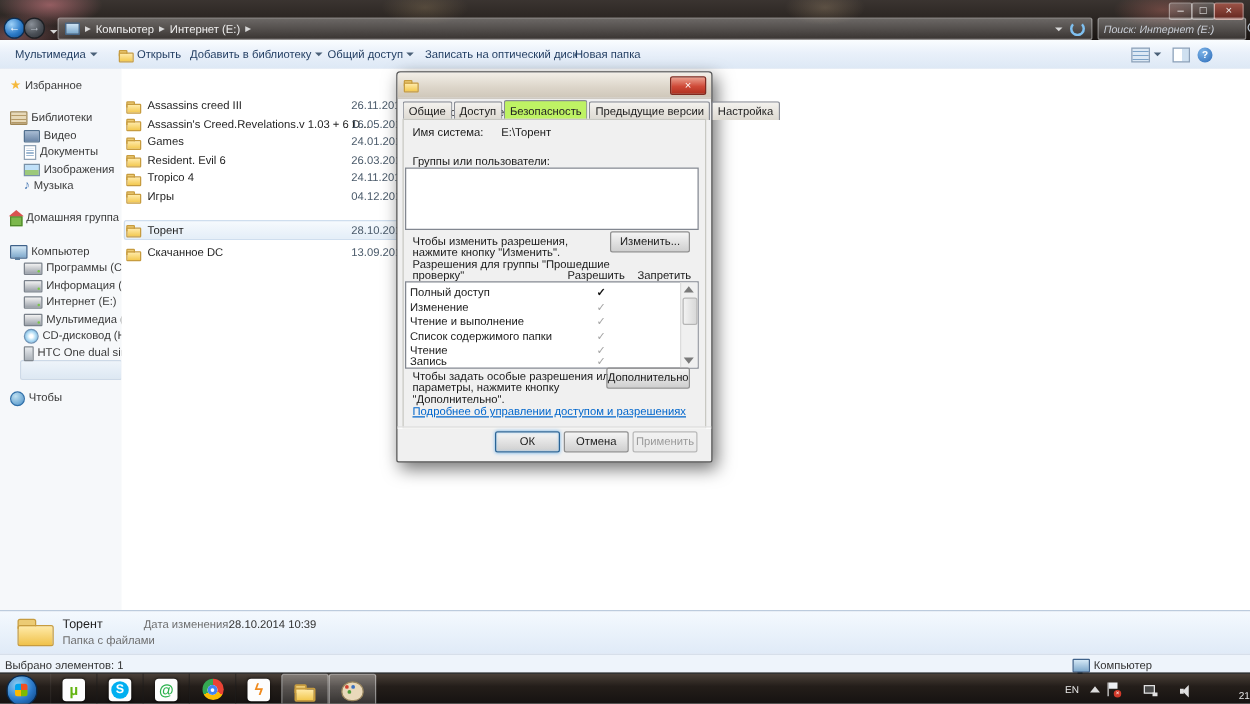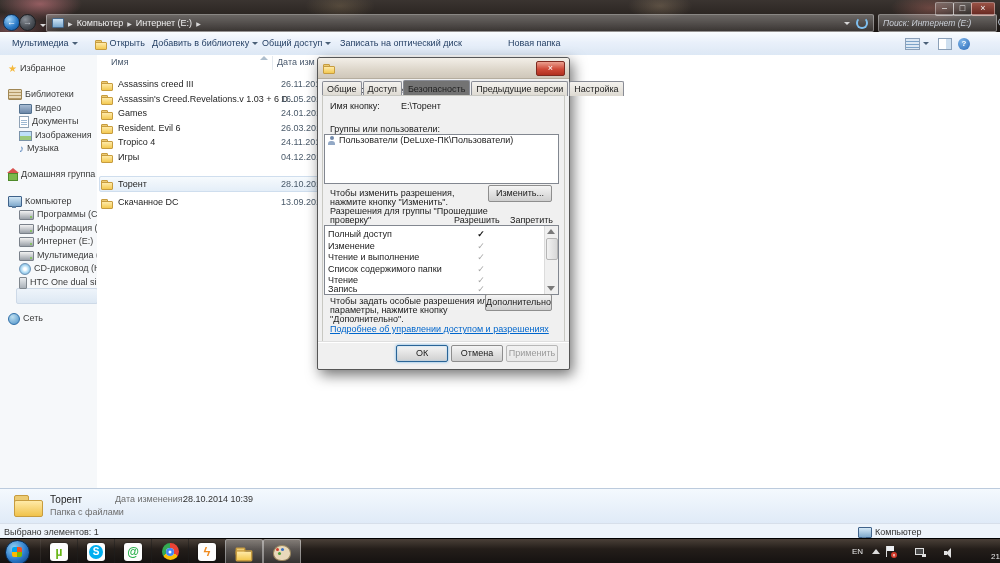--- a/index.html
+++ b/index.html
@@ -148,21 +148,21 @@
   .dlg-title{position:absolute;left:0;top:0;right:0;height:20px;border-radius:3px 3px 0 0;
     background:linear-gradient(#f3efe8,#dcd5c9 60%,#cfc7ba);border-bottom:1px solid #b5ad9f;
     display:flex;align-items:center;}
   .dlg-title .ttl{margin-left:4px;color:#1a1a1a;margin-top:44px;}
   .dlg-close{position:absolute;right:4px;top:3px;width:27px;height:13px;border:1px solid #7e2a20;border-radius:2px;
     background:linear-gradient(#eda globalThis,#c0
     );background:linear-gradient(#eba08f,#cf4a38 55%,#b03020);color:#fff;text-align:center;line-height:12px;font-size:9px;}
   .tabs{position:absolute;left:4px;top:23px;right:4px;height:15px;display:flex;}
   .tab{height:14px;line-height:14px;padding:0 4px;border:1px solid #898c95;border-bottom:none;border-radius:2px 2px 0 0;
     background:linear-gradient(#f4f2ee,#ddd9d1);margin-right:1px;color:#222;white-space:nowrap;}
-  .tab.active{background:#737373;height:16px;position:relative;top:-1px;line-height:16px;font-weight:normal;}
+  .tab.active{background:#bef264;height:16px;position:relative;top:-1px;line-height:16px;font-weight:normal;}
   .panel{position:absolute;left:4px;top:37px;right:4px;height:246px;border:1px solid #c8c8c2;background:#f0f0f0;}
   .dtext{position:absolute;color:#1a1a1a;white-space:nowrap;}
   .listbox{position:absolute;left:6px;width:233px;background:#fff;border:1px solid #828790;}
   .grow{height:11px;line-height:11px;white-space:nowrap;display:flex;align-items:center;padding-left:2px;color:#1a1a1a;}
   .grow.sel{background:linear-gradient(#4691e0,#2b66c4);color:#fff;}
   .ic-user{width:9px;height:9px;flex:0 0 9px;margin-right:3px;}
   .ic-user::before{content:'';position:absolute;left:2.5px;top:0;width:4px;height:4px;border-radius:50%;background:#7289ab;}
   .ic-user::after{content:'';position:absolute;left:1px;bottom:0;width:7px;height:4px;border-radius:3px 3px 0 0;background:#93a9c6;}
   .grow.sel .ic-user::before,.grow.sel .ic-user::after{background:#dce6f4;}
   .dbtn{position:absolute;height:15px;border:1px solid #8e8e8e;border-radius:2px;
@@ -212,21 +212,21 @@
       <span class="ic ic-magnifier"></span>
     </div>
   </div>
 
   <div class="abs toolbar">
     <span class="abs tbitem" style="left:12px;"><span>Мультимедиа</span><span class="dd"></span></span>
     <span class="abs tbitem" style="left:95px;"><span class="ic ic-folder"></span> <span>Открыть</span></span>
     <span class="abs tbitem" style="left:152px;"><span>Добавить в библиотеку</span><span class="dd"></span></span>
     <span class="abs tbitem" style="left:262px;"><span>Общий доступ</span><span class="dd"></span></span>
     <span class="abs tbitem" style="left:340px;"><span>Записать на оптический диск</span></span>
-    <span class="abs tbitem" style="left:460px;margin-left:48px;"><span>Новая папка</span></span>
+    <span class="abs tbitem" style="left:460px;"><span>Новая папка</span></span>
     <span class="abs tbitem" style="left:905px;"><span class="ic ic-views"></span><span class="dd"></span></span>
     <span class="abs tbitem" style="left:938px;"><span class="ic ic-preview"></span></span>
     <span class="abs tbitem" style="left:958px;"><span class="ic ic-help">?</span></span>
   </div>
 
   <div class="abs sidebar">
     <div class="side-sel"></div>
     <div class="side-item lvl1" style="top:7px;"><span class="ic ic-star">★</span><span class="lbl">Избранное</span></div>
     <div class="side-item lvl1" style="top:33px;"><span class="ic ic-lib"></span><span class="lbl">Библиотеки</span></div>
     <div class="side-item lvl2" style="top:47px;"><span class="ic ic-video"></span><span class="lbl">Видео</span></div>
@@ -234,31 +234,24 @@
     <div class="side-item lvl2" style="top:74px;"><span class="ic ic-pic"></span><span class="lbl">Изображения</span></div>
     <div class="side-item lvl2" style="top:87px;"><span class="ic ic-music">♪</span><span class="lbl">Музыка</span></div>
     <div class="side-item lvl1" style="top:113px;"><span class="ic ic-home"></span><span class="lbl">Домашняя группа</span></div>
     <div class="side-item lvl1" style="top:140px;"><span class="ic ic-computer"></span><span class="lbl">Компьютер</span></div>
     <div class="side-item lvl2" style="top:153px;"><span class="ic ic-drive"></span><span class="lbl">Программы (C:)</span></div>
     <div class="side-item lvl2" style="top:167px;"><span class="ic ic-drive"></span><span class="lbl">Информация (D:)</span></div>
     <div class="side-item lvl2" style="top:180px;"><span class="ic ic-drive"></span><span class="lbl">Интернет (E:)</span></div>
     <div class="side-item lvl2" style="top:194px;"><span class="ic ic-drive"></span><span class="lbl">Мультимедиа (F:)</span></div>
     <div class="side-item lvl2" style="top:207px;"><span class="ic ic-disc"></span><span class="lbl">CD-дисковод (H:)</span></div>
     <div class="side-item lvl2" style="top:221px;"><span class="ic ic-phone"></span><span class="lbl">HTC One dual sim</span></div>
-    <div class="side-item lvl1" style="top:257px;"><span class="ic ic-globe"></span><span class="lbl">Сеть</span></div>
+    <div class="side-item lvl1" style="top:257px;"><span class="ic ic-globe"></span><span class="lbl">Чтобы</span></div>
   </div>
 
   <div class="abs filepane">
-    <div class="colhead">
-      <span class="abs" style="left:14px;top:2px;">Имя</span>
-      <span class="sortmark"></span>
-      <span class="abs" style="left:180px;top:2px;">Дата изм</span>
-      <span class="colsep" style="left:175px;"></span>
-      <span class="colsep" style="left:222px;"></span>
-    </div>
     <div class="rowsel"></div>
     <div class="frow" style="top:22px;"><span class="ic ic-folder"></span><span class="fname">Assassins creed III</span><span class="fdate">26.11.201</span></div>
     <div class="frow" style="top:36.5px;"><span class="ic ic-folder"></span><span class="fname">Assassin's Creed.Revelations.v 1.03 + 6 D...</span><span class="fdate">16.05.201</span></div>
     <div class="frow" style="top:51px;"><span class="ic ic-folder"></span><span class="fname">Games</span><span class="fdate">24.01.201</span></div>
     <div class="frow" style="top:65.5px;"><span class="ic ic-folder"></span><span class="fname">Resident. Evil 6</span><span class="fdate">26.03.201</span></div>
     <div class="frow" style="top:80px;"><span class="ic ic-folder"></span><span class="fname">Tropico 4</span><span class="fdate">24.11.201</span></div>
     <div class="frow" style="top:94.5px;"><span class="ic ic-folder"></span><span class="fname">Игры</span><span class="fdate">04.12.201</span></div>
     <div class="frow" style="top:108px;margin-top:32px;"><span class="ic ic-folder"></span><span class="fname">Скачанное DC</span><span class="fdate">13.09.201</span></div>
     <div class="frow" style="top:121.5px;"><span class="ic ic-folder"></span><span class="fname">Торент</span><span class="fdate">28.10.201</span></div>
   </div>
@@ -271,29 +264,25 @@
     </div>
     <div class="tabs">
       <span class="tab">Общие</span>
       <span class="tab">Доступ</span>
       <span class="tab active">Безопасность</span>
       <span class="tab">Предыдущие версии</span>
       <span class="tab">Настройка</span>
     </div>
     <div class="panel"></div>
 
-    <span class="dtext" style="left:12px;top:43px;">Имя кнопку:</span>
+    <span class="dtext" style="left:12px;top:43px;">Имя система:</span>
     <span class="dtext" style="left:83px;top:43px;">E:\Торент</span>
 
     <span class="dtext" style="left:12px;top:66px;">Группы или пользователи:</span>
     <div class="listbox" style="top:76px;height:48px;">
-      <div class="grow">
-          <span class="ic ic-user"></span>
-          <span>Пользователи (DeLuxe-ПК\Пользователи)</span>
-        </div>
     </div>
 
     <span class="dtext" style="left:12px;top:130px;">Чтобы изменить разрешения,</span>
     <span class="dtext" style="left:12px;top:139px;">нажмите кнопку "Изменить".</span>
     <span class="dbtn" style="left:170px;top:127px;width:62px;">Изменить...</span>
 
     <span class="dtext" style="left:12px;top:148px;">Разрешения для группы "Прошедшие</span>
     <span class="dtext" style="left:12px;top:157px;">проверку"</span>
     <span class="dtext" style="left:136px;top:157px;">Разрешить</span>
     <span class="dtext" style="left:192px;top:157px;">Запретить</span>

